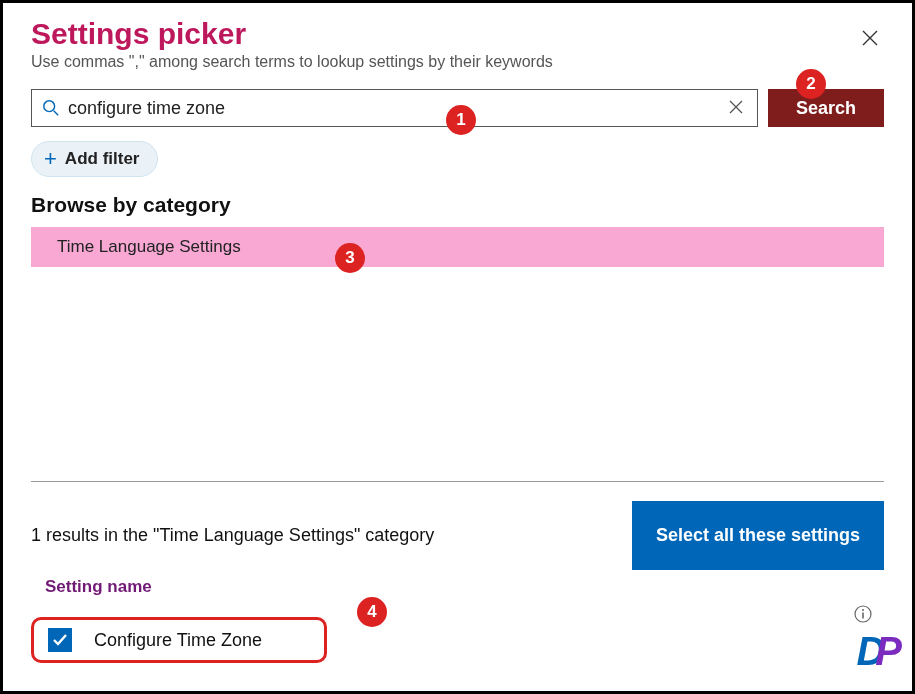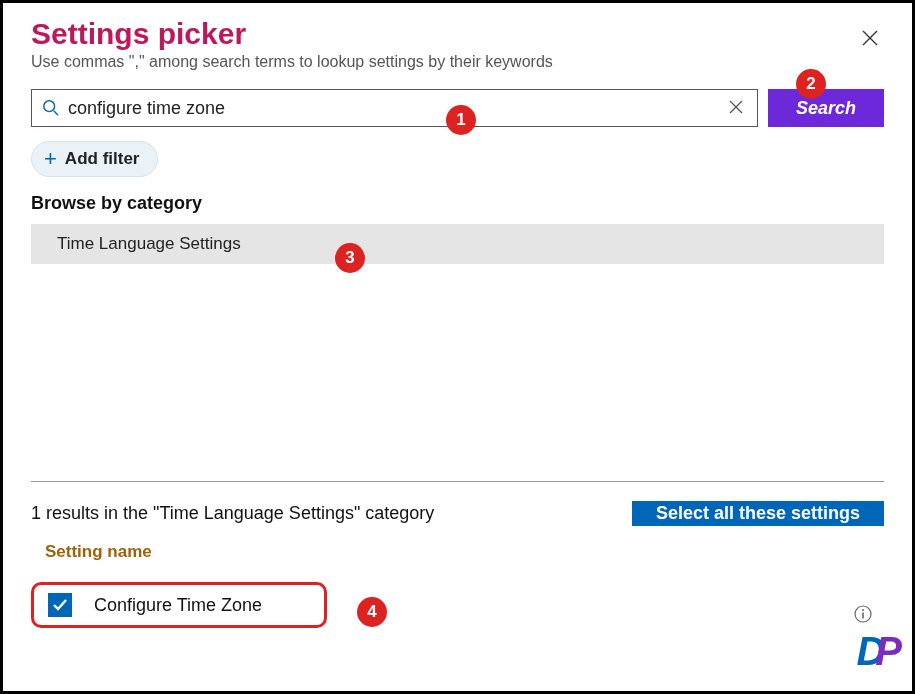--- a/index.html
+++ b/index.html
@@ -7,33 +7,33 @@
     .container { padding: 14px 28px 0 28px; }
     .header-row { display: flex; justify-content: space-between; align-items: flex-start; }
     .title { font-size: 30px; font-weight: 600; color: #be185d; }
     .subtitle { font-size: 16px; color: #555; margin-top: 2px; }
     .close-btn { font-size: 20px; color: #333; cursor: pointer; padding: 6px; line-height: 1; margin-top: 6px; }
     .search-row { display: flex; gap: 10px; margin-top: 18px; align-items: stretch; }
     .search-box { flex: 1; display: flex; align-items: center; border: 1px solid #555; height: 38px; padding: 0 10px; }
     .search-box svg { flex-shrink: 0; }
     .search-input { flex: 1; border: none; outline: none; font-size: 18px; padding: 0 8px; color: #222; }
     .clear-btn { font-size: 18px; color: #555; cursor: pointer; padding: 0 4px; }
-    .search-btn { background: #6d28d9; color: #fff; border: none; font-size: 18px; font-weight: 600; padding: 0 28px; cursor: pointer; height: 38px; font-style: italic; }
+    .search-btn { background: #7f1d1d; color: #fff; border: none; font-size: 18px; font-weight: 600; padding: 0 28px; cursor: pointer; height: 38px; }
     .filter-row { margin-top: 14px; }
     .filter-pill { display: inline-flex; align-items: center; gap: 8px; background: #eaf2f8; border: 1px solid #d0e4f0; border-radius: 20px; padding: 6px 18px 6px 12px; cursor: pointer; }
     .filter-pill .plus { color: #0067b8; font-size: 22px; font-weight: 300; line-height: 1; }
     .filter-pill .label { font-size: 17px; color: #222; font-weight: bold; }
-    .browse-heading { font-size: 18px; font-weight: 600; margin-top: 16px; color: #111; }
-    .category-item { background: #e5e5e5; padding: 10px 26px; margin-top: 10px; font-size: 17px; color: #222; cursor: pointer; }
+    .browse-heading { font-size: 21px; font-weight: 600; margin-top: 16px; color: #111; }
+    .category-item { background: #f9a8d4; padding: 10px 26px; margin-top: 10px; font-size: 17px; color: #222; cursor: pointer; }
     .divider { border: none; border-top: 1px solid #999; margin: 0 28px; position: absolute; left: 0; right: 0; top: 478px; }
     .results-section { position: absolute; left: 28px; right: 28px; top: 498px; }
     .results-row { display: flex; justify-content: space-between; align-items: center; }
     .results-text { font-size: 18px; color: #111; }
-    .select-all-btn { background: #0067b8; color: #fff; border: none; font-size: 18px; font-weight: 600; padding: 2px 24px; cursor: pointer; }
-    .column-header { font-size: 17px; font-weight: 600; margin-top: 16px; padding-left: 14px; color: #a16207; }
+    .select-all-btn { background: #0067b8; color: #fff; border: none; font-size: 18px; font-weight: 600; padding: 24px 24px; cursor: pointer; }
+    .column-header { font-size: 17px; font-weight: 600; margin-top: 7px; padding-left: 14px; color: #701a75; }
     .setting-row { display: flex; align-items: center; justify-content: space-between; margin-top: 10px; border: 3px solid #d22; border-radius: 10px; padding: 8px 14px; width: 296px; position: relative; }
     .setting-row-wrap { display: flex; align-items: center; justify-content: space-between; margin-top: 10px; }
     .setting-left { display: flex; align-items: center; gap: 22px; }
     .checkbox { width: 24px; height: 24px; background: #0067b8; display: flex; align-items: center; justify-content: center; cursor: pointer; }
     .checkbox svg { width: 16px; height: 16px; }
     .setting-label { font-size: 18px; color: #111; }
     .info-icon { position: absolute; right: 40px; top: 602px; color: #666; cursor: pointer; }
     .badge { position: absolute; width: 30px; height: 30px; background: #d22; color: #fff; border-radius: 50%; display: flex; align-items: center; justify-content: center; font-size: 17px; font-weight: 700; z-index: 10; }
     .badge1 { left: 443px; top: 102px; }
     .badge2 { left: 793px; top: 66px; }

